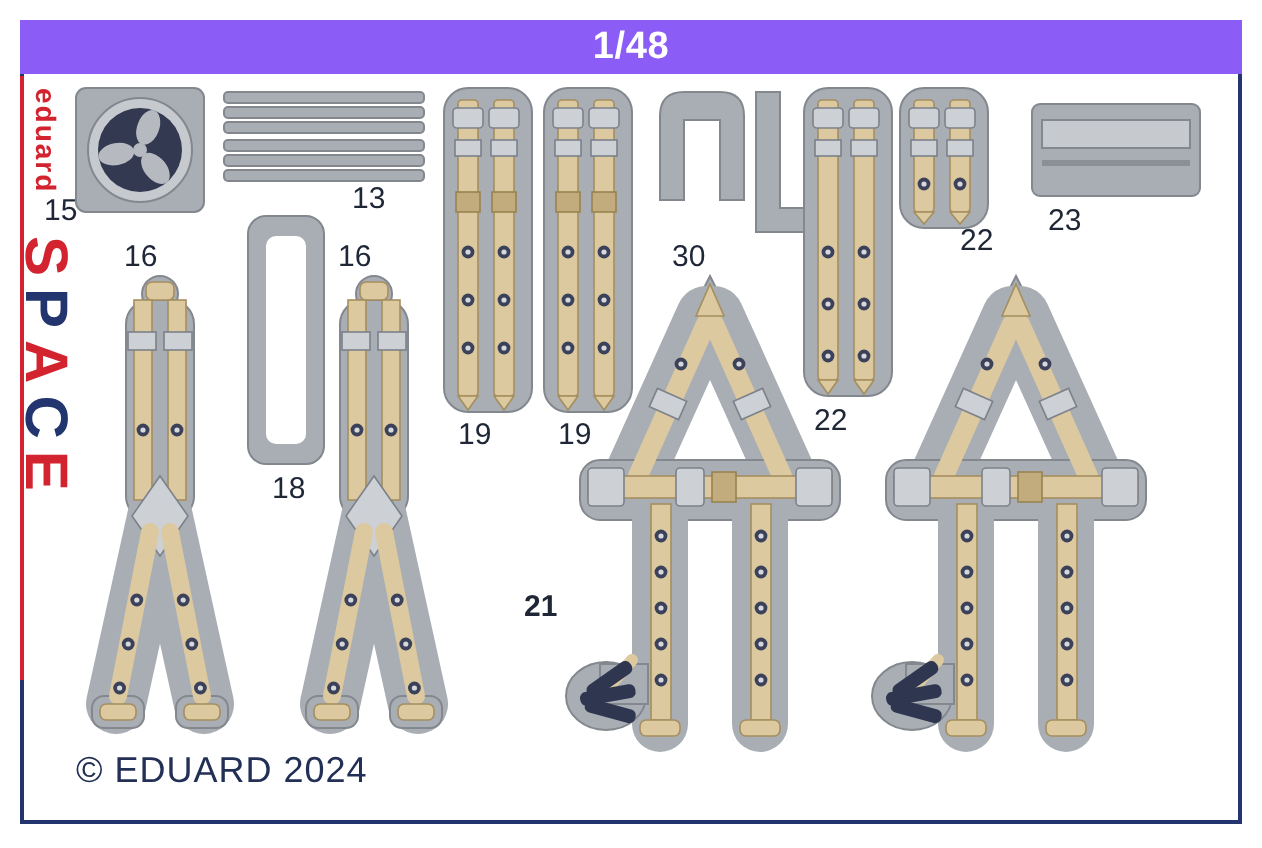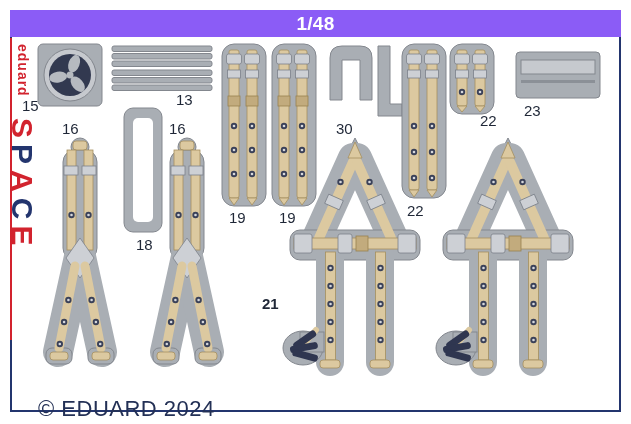--- a/index.html
+++ b/index.html
@@ -17,21 +17,21 @@
   .vert{writing-mode:vertical-rl;}
   .brand-eduard{position:absolute;left:15px;top:44px;height:76px;color:#d2232e;
                 font-weight:bold;font-size:14px;letter-spacing:1px;}
   .brand-space{position:absolute;left:9px;top:118px;height:226px;font-weight:bold;font-size:30px;
                letter-spacing:6px;line-height:26px;}
   .c-red{color:#d2232e;}
   .c-blue{color:#23356e;}
   
   .plabel{position:absolute;font-size:15px;color:#1f2737;}
   
-  .footer-text{position:absolute;top:396px;font-size:22px;color:#233055;letter-spacing:.5px;}
+  .footer-text{position:absolute;top:375px;font-size:18px;color:#233055;letter-spacing:.5px;}
   .copyright{left:38px;}
   .madein{left:330px;}
   
   .pe{fill:#a9aeb4;stroke:#83878e;stroke-width:1;}
   .pe-light{fill:#c6c9ce;stroke:#83878e;stroke-width:1;}
   .pe-stroke30{stroke:#a9aeb4;stroke-width:30;stroke-linecap:round;fill:none;}
   .pe-stroke28{stroke:#a9aeb4;stroke-width:28;stroke-linecap:round;fill:none;}
   .belt{fill:#dcc9a0;stroke:#a58f5f;stroke-width:.8;}
   .belt-dark{fill:#c2ab7d;stroke:#98824f;stroke-width:.8;}
   .beltline9{stroke:#dcc9a0;stroke-width:9;stroke-linecap:round;fill:none;}

